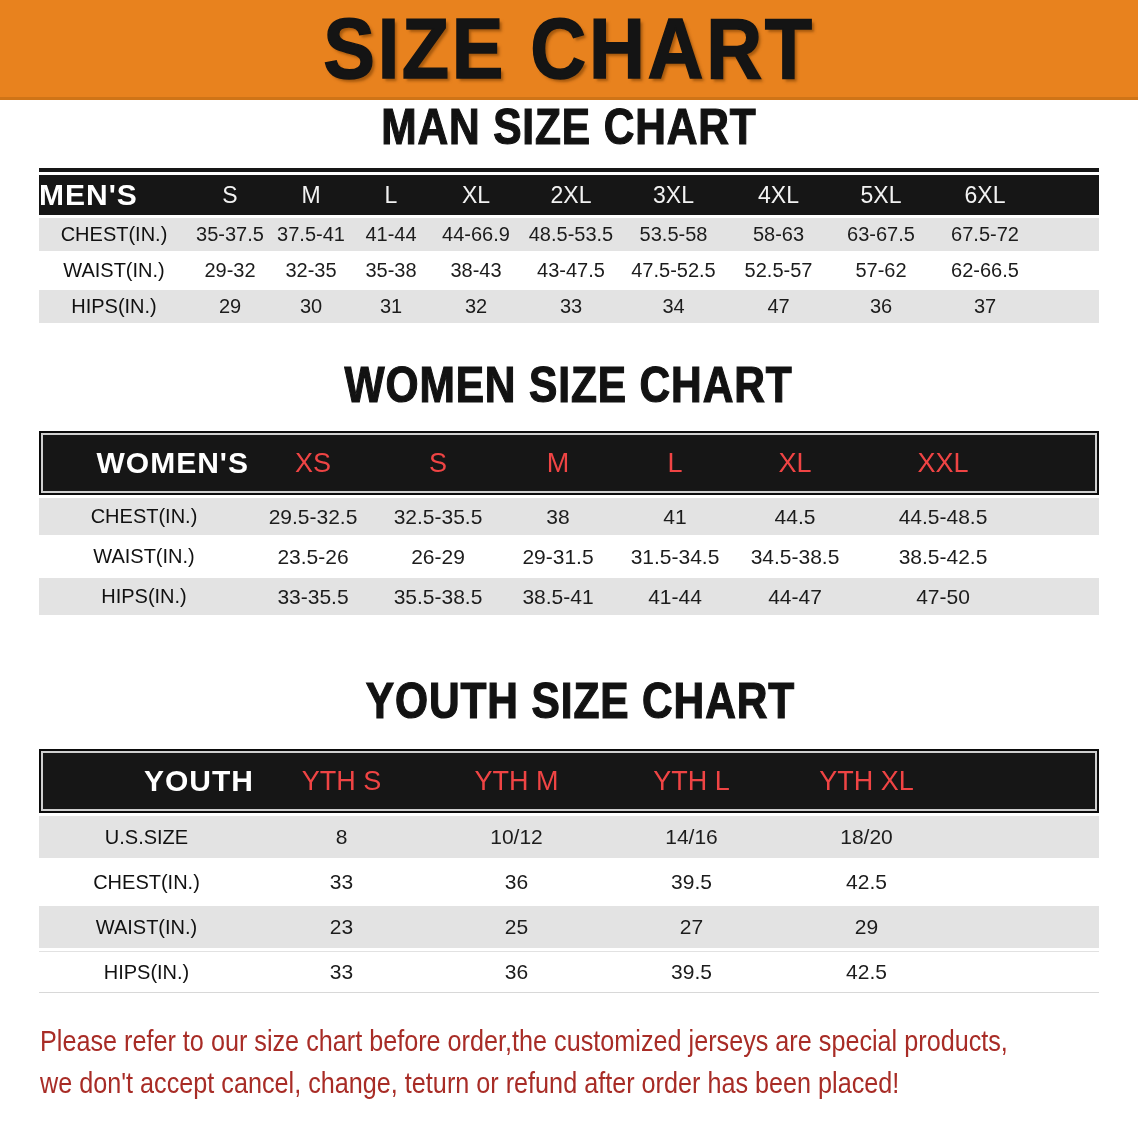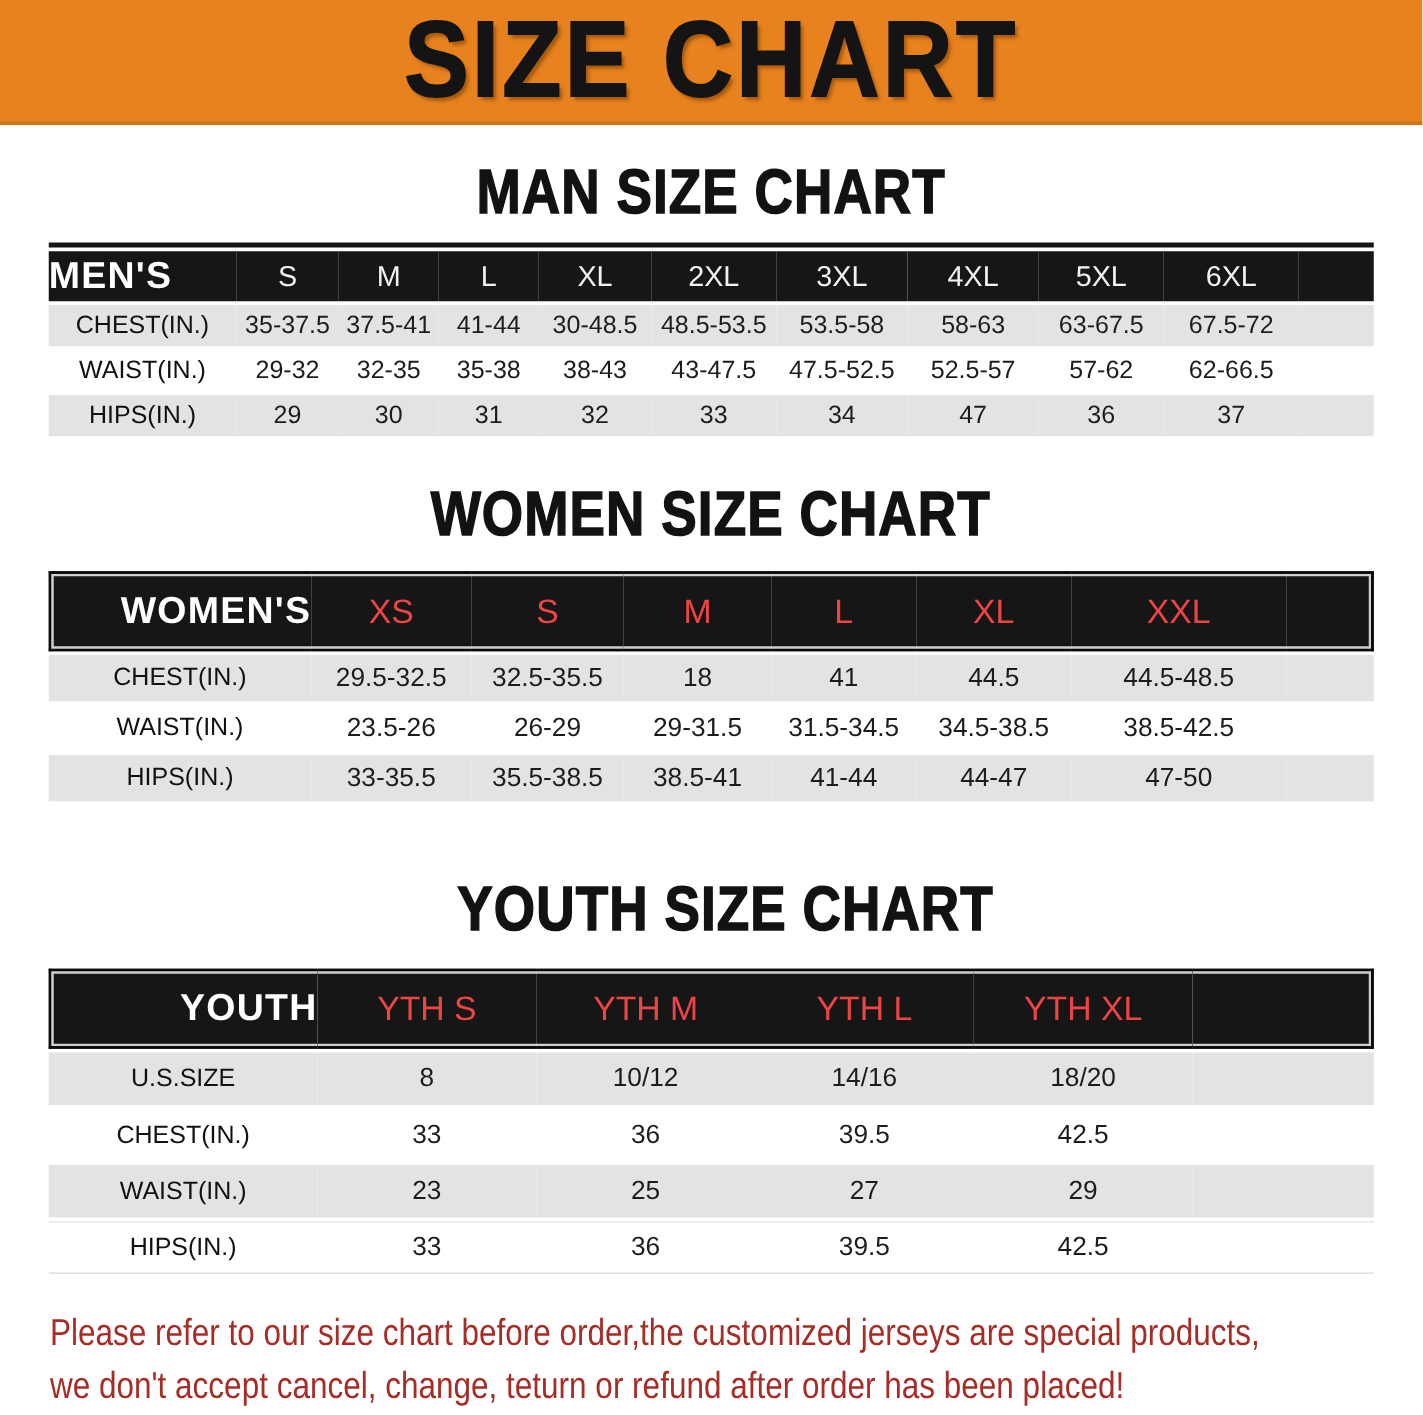--- a/index.html
+++ b/index.html
@@ -20,21 +20,21 @@
     display:inline-block; font-size:86px; font-weight:bold; letter-spacing:3px;
     color:#141414; transform:scaleX(0.9); transform-origin:center;
     -webkit-text-stroke:1.5px #141414; text-shadow:3px 3px 3px rgba(110,55,0,0.55);
   }
   .sec-title { text-align:center; }
   .sec-title span {
     display:inline-block; font-size:50px; font-weight:bold; color:#121212;
     transform:scaleX(0.85); -webkit-text-stroke:1.2px #121212; letter-spacing:1px;
     line-height:54px; white-space:nowrap;
   }
-  .st-men   { margin-top:26px; margin-bottom:14px; }
+  .st-men   { margin-bottom:14px; }
   .st-women { margin-top:32px; margin-bottom:16px; }
   .st-youth { margin-top:56px; margin-bottom:18px;padding-left:22px; }
 
   .tbl-wrap { margin:0 39px; width:1060px; }
   .men-wrap { border-top:4px solid var(--ink); }
   table { border-collapse:separate; border-spacing:0 3px; table-layout:fixed; width:1060px; }
   td { text-align:center; vertical-align:middle; white-space:nowrap; overflow:hidden; }
 
   
   .hdr1 td { background:var(--ink); color:#f2f2f2; height:40px; font-size:23px; }
@@ -108,21 +108,21 @@
       <td>4XL</td>
       <td>5XL</td>
       <td>6XL</td>
       <td></td>
     </tr>
     <tr class="r g">
       <td class="rl">CHEST(IN.)</td>
       <td>35-37.5</td>
       <td>37.5-41</td>
       <td>41-44</td>
-      <td>30-48.5</td>
+      <td>44-66.9</td>
       <td>48.5-53.5</td>
       <td>53.5-58</td>
       <td>58-63</td>
       <td>63-67.5</td>
       <td>67.5-72</td>
       <td></td>
     </tr>
     <tr class="r w">
       <td class="rl">WAIST(IN.)</td>
       <td>29-32</td>
@@ -177,21 +177,21 @@
       <td>M</td>
       <td>L</td>
       <td>XL</td>
       <td>XXL</td>
       <td></td>
     </tr>
     <tr class="r g">
       <td class="rl">CHEST(IN.)</td>
       <td>29.5-32.5</td>
       <td>32.5-35.5</td>
-      <td>18</td>
+      <td>38</td>
       <td>41</td>
       <td>44.5</td>
       <td>44.5-48.5</td>
       <td></td>
     </tr>
     <tr class="r w">
       <td class="rl">WAIST(IN.)</td>
       <td>23.5-26</td>
       <td>26-29</td>
       <td>29-31.5</td>

